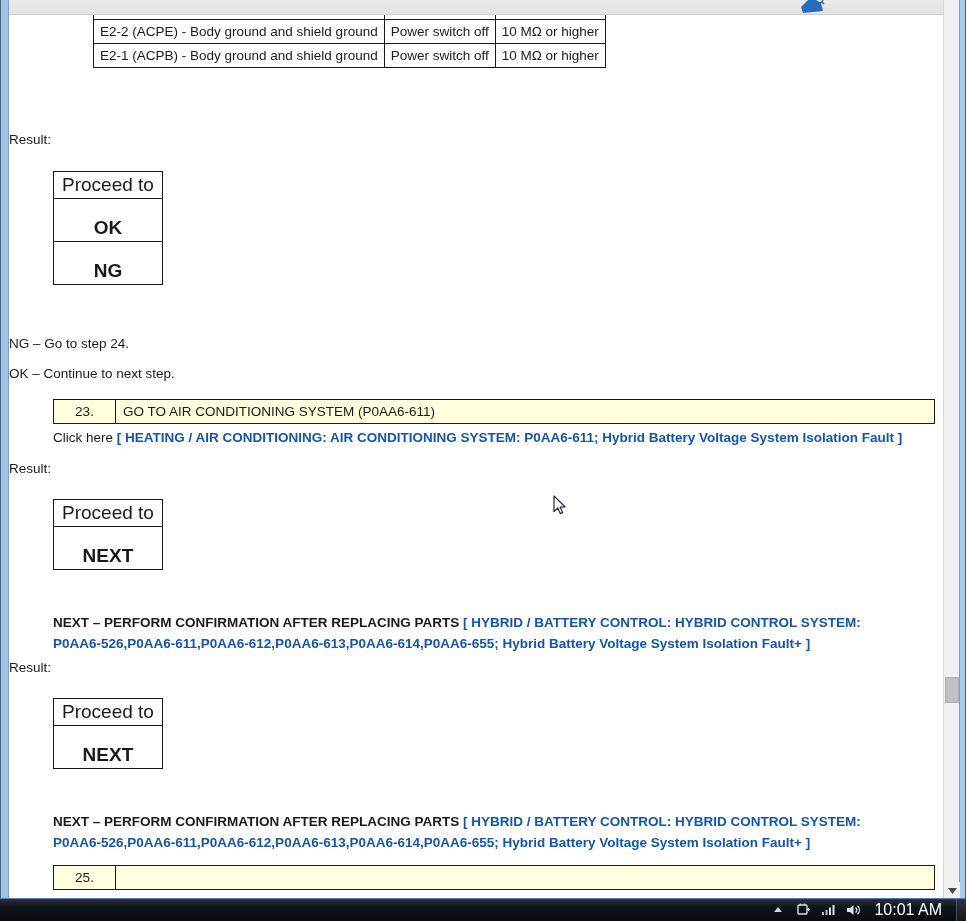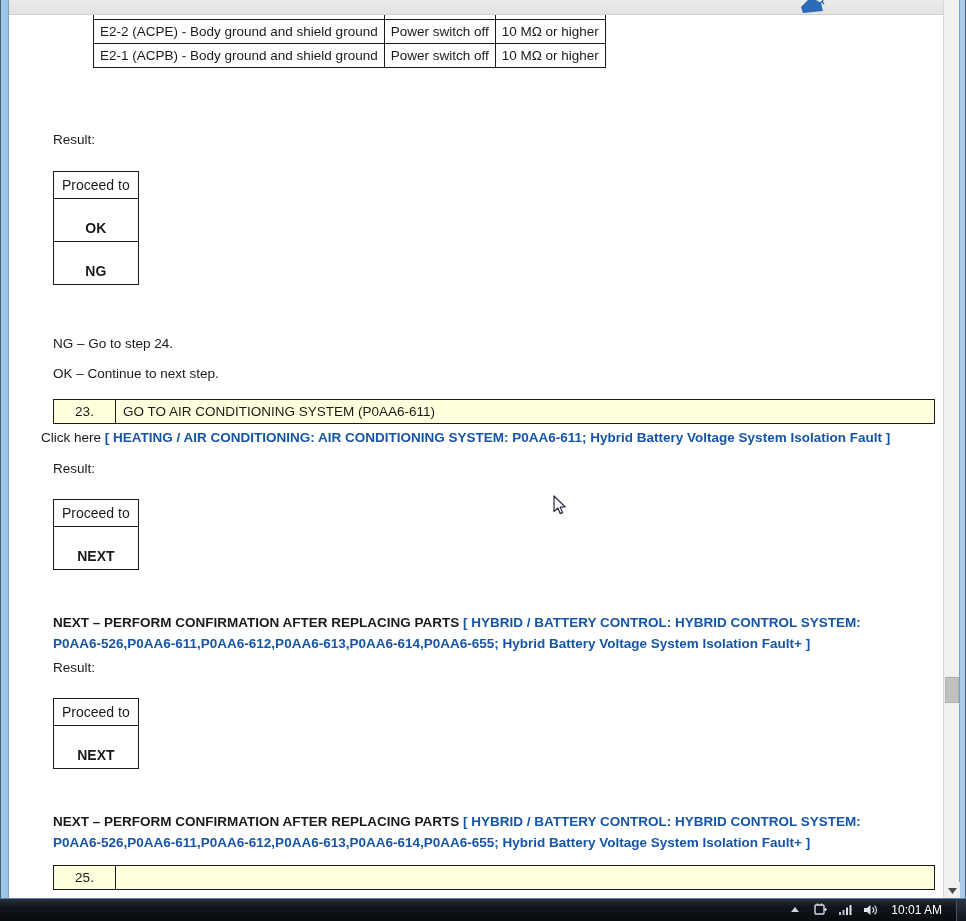--- a/index.html
+++ b/index.html
@@ -89,31 +89,30 @@
   .meas-table tr.partial td {
     height: 8px;
     padding: 0;
     border-top: none;
     color: transparent;
     overflow: hidden;
   }
 
   
   .body-text {
-    margin-left: 44px;
     font-size: 13.5px;
     color: #1a1a1a;
     line-height: 18px;
   }
 
   
   .proceed-table {
     border-collapse: collapse;
     margin-left: 44px;
-    font-size: 14px;
+    font-size: 19px;
     color: #1a1a1a;
   }
   .proceed-table td {
     border: 1px solid #1a1a1a;
     text-align: center;
     padding: 4px 8px;
     min-width: 58px;
     line-height: 18px;
   }
   .proceed-table td.hdr { font-weight: normal; }
@@ -135,21 +134,21 @@
     padding: 4px 0;
     border-right: 1px solid #1a1a1a;
   }
   .step-title {
     flex: 1;
     padding: 4px 12px 4px 7px;
   }
 
   
   .link-line {
-    margin-left: 32px;
+    margin-left: 44px;
     font-size: 13.5px;
     line-height: 20px;
     color: #1a1a1a;
   }
   .ref-link {
     color: #1555a8;
     font-weight: bold;
   }
   .next-line {
     margin-left: 44px;
@@ -199,21 +198,21 @@
     justify-content: flex-end;
   }
   #tray {
     display: flex;
     align-items: center;
     gap: 9px;
     padding-right: 6px;
   }
   #tray-clock {
     color: #ffffff;
-    font-size: 12px;
+    font-size: 16px;
     padding: 0 8px 0 4px;
     white-space: nowrap;
   }
   .tray-ico { width: 16px; height: 16px; display: block; }
   #show-desktop {
     width: 10px; height: 23px;
     border-left: 1px solid #445368;
     background: linear-gradient(to bottom,#2c3743,#10151b);
   }
 

